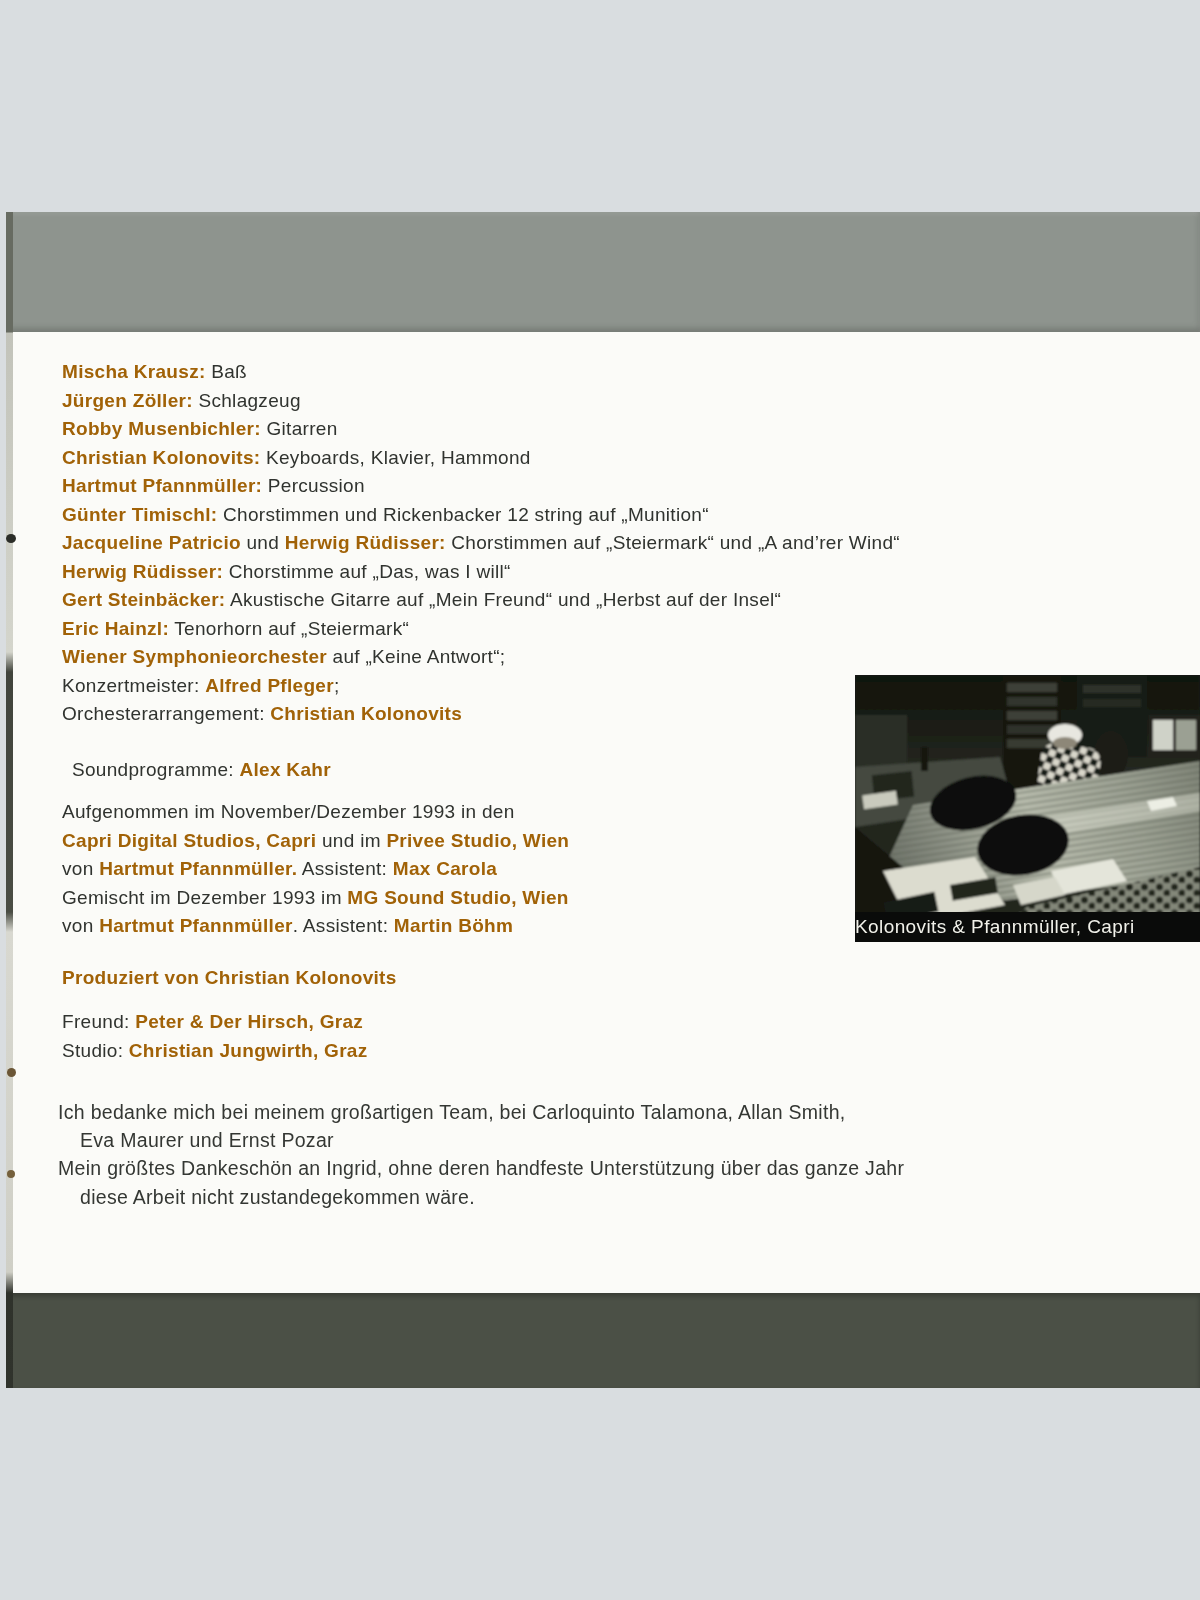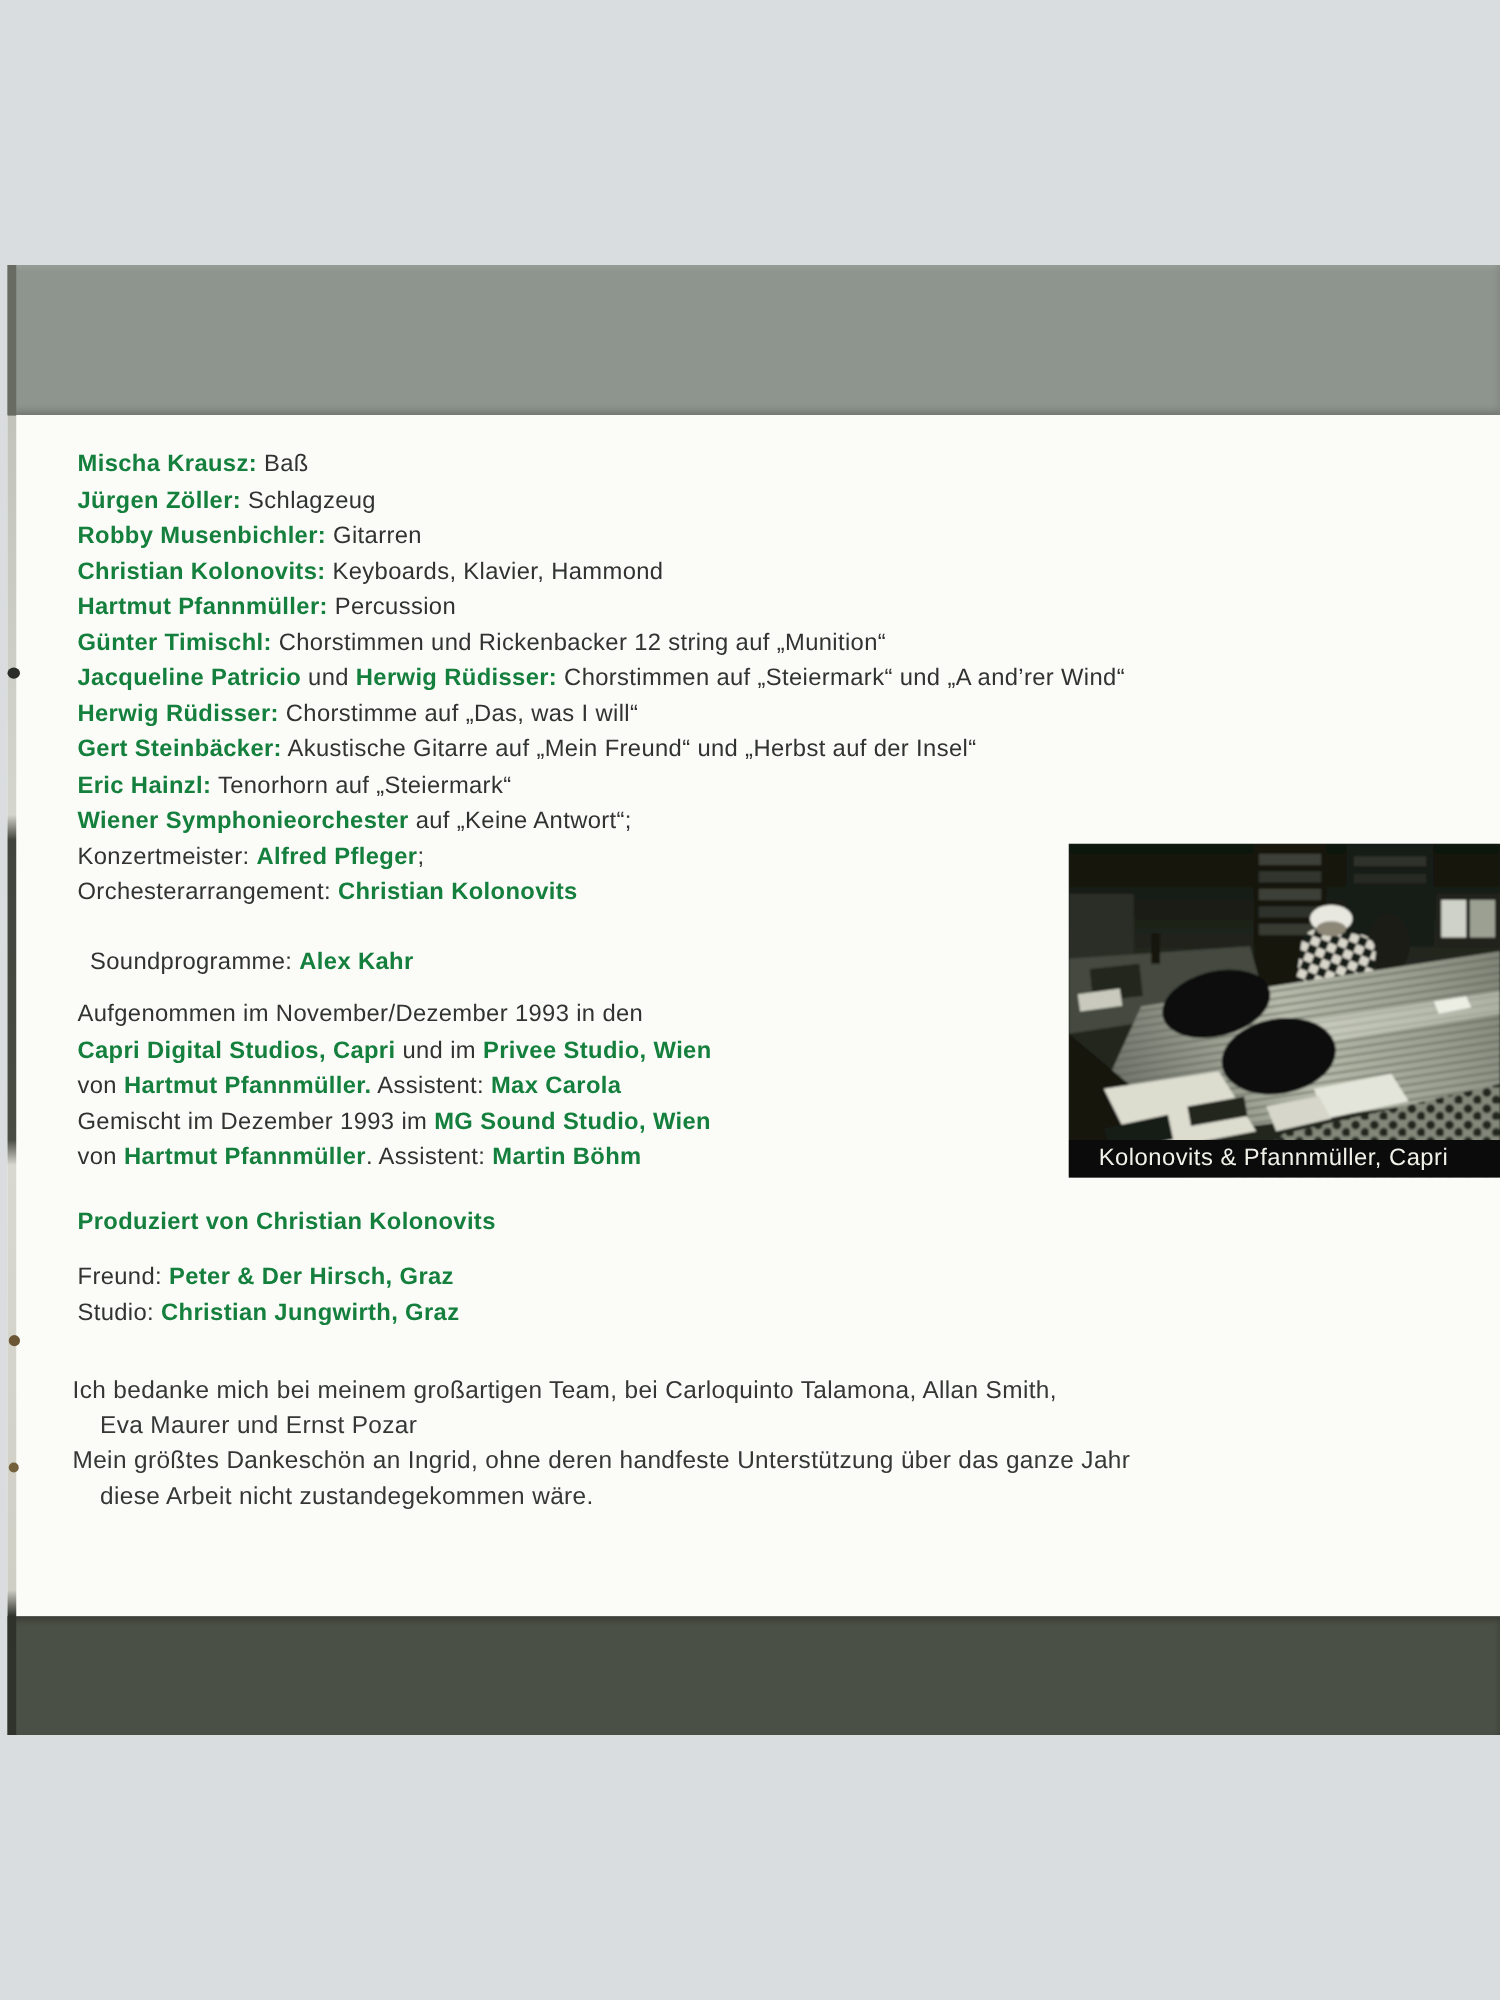--- a/index.html
+++ b/index.html
@@ -18,36 +18,36 @@
     box-shadow:inset 0 3px 5px rgba(0,0,0,.25);}
   
   .page-edge{position:absolute;left:0;top:0;width:7px;height:100%;
     background:linear-gradient(180deg,#676b61 0,#676b61 120px,#c2c3ba 121px,#d4d5cc 440px,#41443c 460px,#4a4d44 700px,#d8d8d0 720px,#cfcfc6 1060px,#2f322b 1081px,#30332c 100%);}
   .blob{position:absolute;border-radius:50%;}
   .blob1{left:0;top:322px;width:10px;height:9px;background:#2b2d28;}
   .blob2{left:1px;top:856px;width:9px;height:9px;background:#6b5636;}
   .blob3{left:1px;top:958px;width:8px;height:8px;background:#75603c;}
   
   .tb{position:absolute;color:#30332f;font-size:19px;line-height:28.5px;letter-spacing:.3px;white-space:pre;}
-  .tb .b{font-weight:bold;color:#15803d;}
+  .tb .b{font-weight:bold;color:#a16207;}
   .tb.italic{font-size:19.5px;line-height:28.2px;color:#343733;}
   .tb .indent{padding-left:22px;}
   #block-credits{left:62px;top:358px;}
   #block-sound{left:62px;top:756px;margin-left:10px;}
   #block-recording{left:62px;top:798px;}
   #block-produced{left:62px;top:964px;}
   #block-artwork{left:62px;top:1008px;}
   #block-thanks{left:58px;top:1098px;}
   #block-management{left:60px;top:1246px;font-size:19.5px;}
   
   .photo{position:absolute;left:855px;top:675px;width:345px;height:267px;background:#1c1e1a;overflow:hidden;}
   .photo svg{position:absolute;left:0;top:0;width:100%;height:100%;display:block;}
   .photo-caption{
     position:absolute;left:0;bottom:0;width:100%;height:30px;background:#0a0b0a;
-    color:#f1f1ea;font-size:19px;line-height:30px;padding-left:24px;box-sizing:border-box;
+    color:#f1f1ea;font-size:19px;line-height:30px;box-sizing:border-box;
     letter-spacing:.4px;white-space:nowrap;
   }
 </style>
 </head>
 <body>
 
 <div id="canvas">
 
   <div class="page">
     <div class="band-top"></div>

